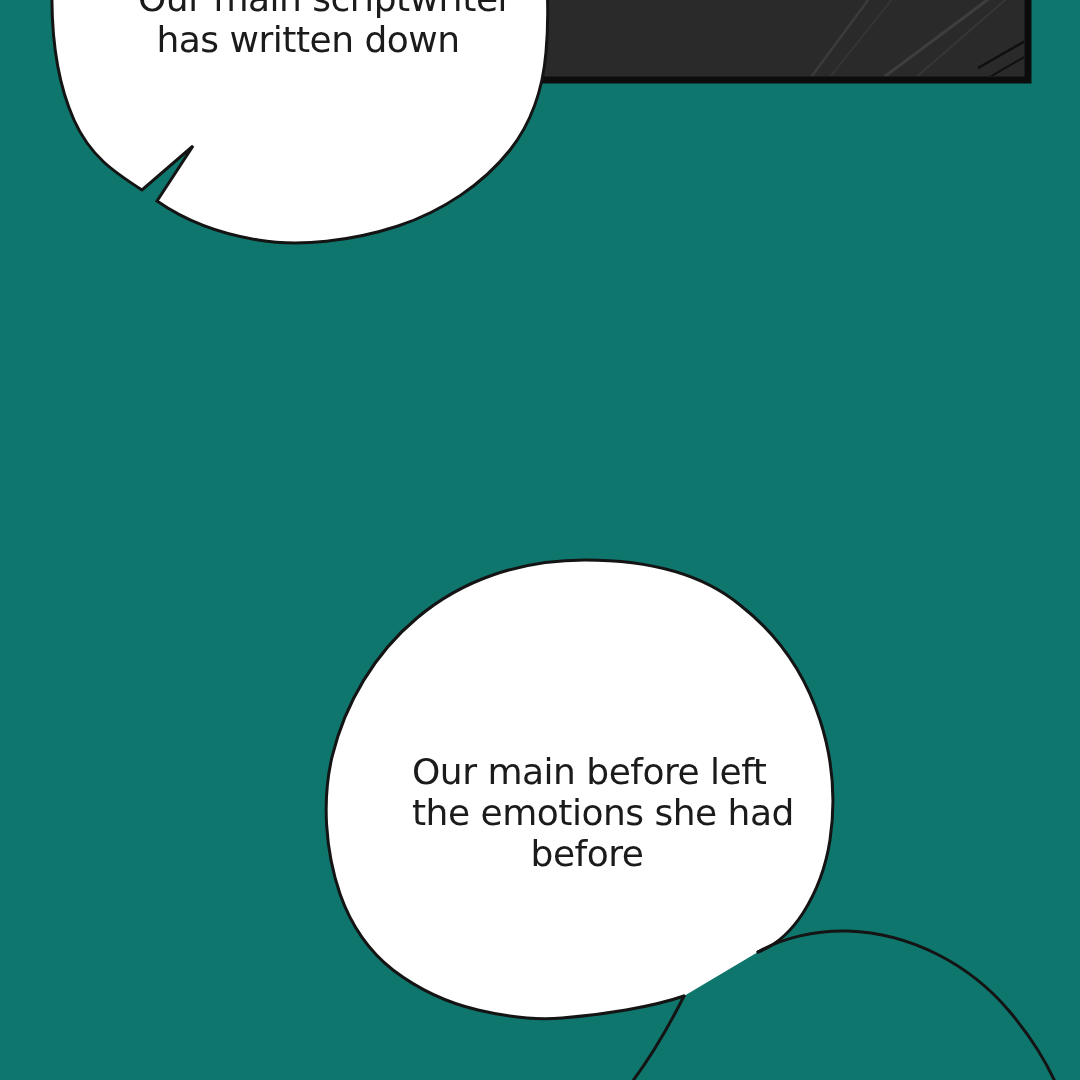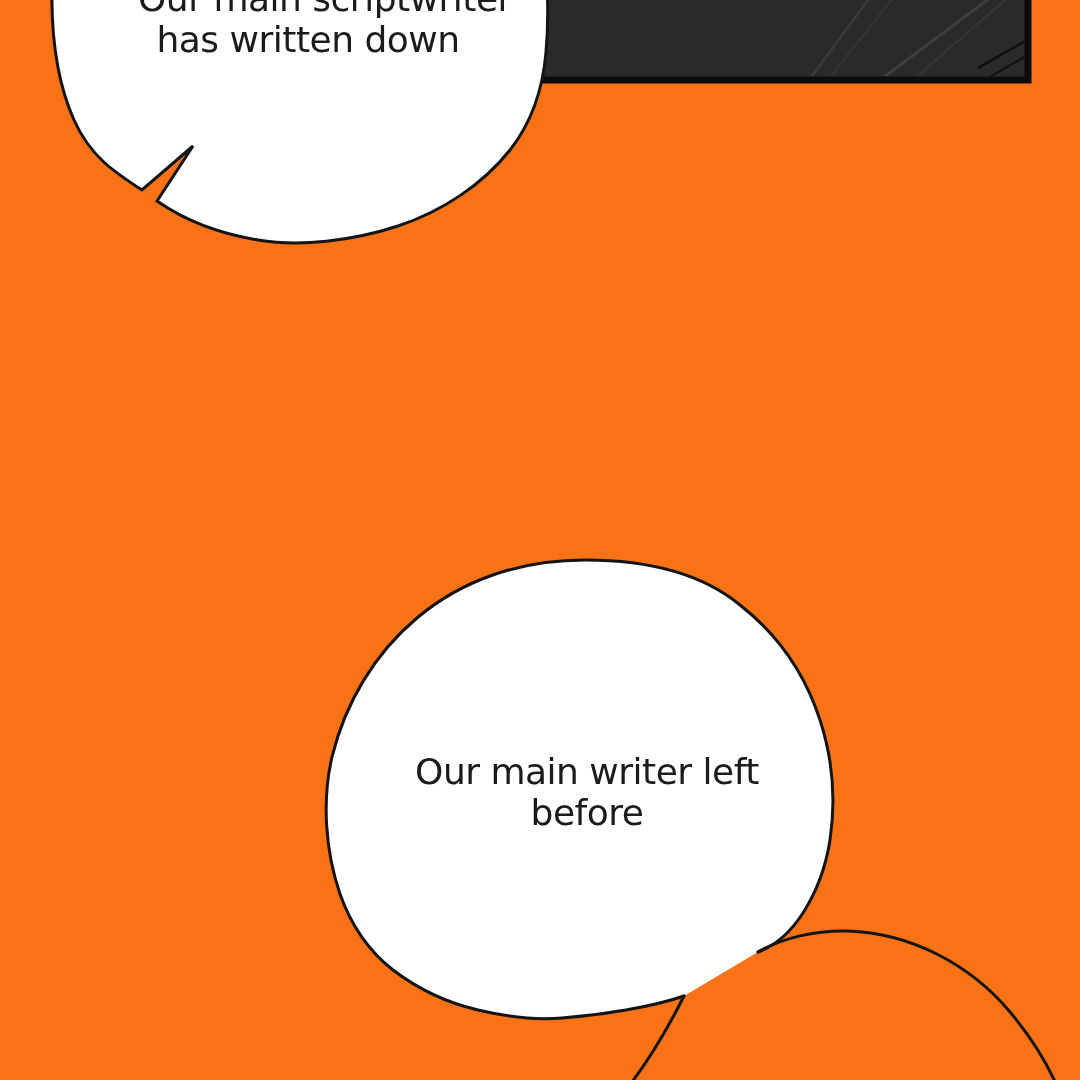--- a/index.html
+++ b/index.html
@@ -1,20 +1,20 @@
 <!DOCTYPE html>
 <html><head>
 <meta charset="utf-8">
 <style>
   html, body { margin: 0; padding: 0; background: #ffffff; }
   .stage {
     position: relative;
     width: 1080px;
     height: 1080px;
-    background: #f97316;
+    background: #0f766e;
     overflow: hidden;
     font-family: "DejaVu Sans", sans-serif;
   }
   .art {
     position: absolute;
     left: 0; top: 0;
     width: 1080px; height: 1080px;
   }
   .bubble-text {
     position: absolute;
@@ -101,17 +101,18 @@
              C 910,933 970,964 1010,1012
              C 1031,1037 1046,1061 1057,1086"></path>
   </svg>
 
   <div class="bubble-text" id="bubble-text-top">
     <div>Our main scriptwriter</div>
     <div>has written down</div>
   </div>
 
   <div class="bubble-text" id="bubble-text-center">
-    <div>Our main writer left</div>
+    <div>Our main before left</div>
+    <div>the emotions she had</div>
     <div>before</div>
   </div>
 
 </div>
 
 </body></html>

